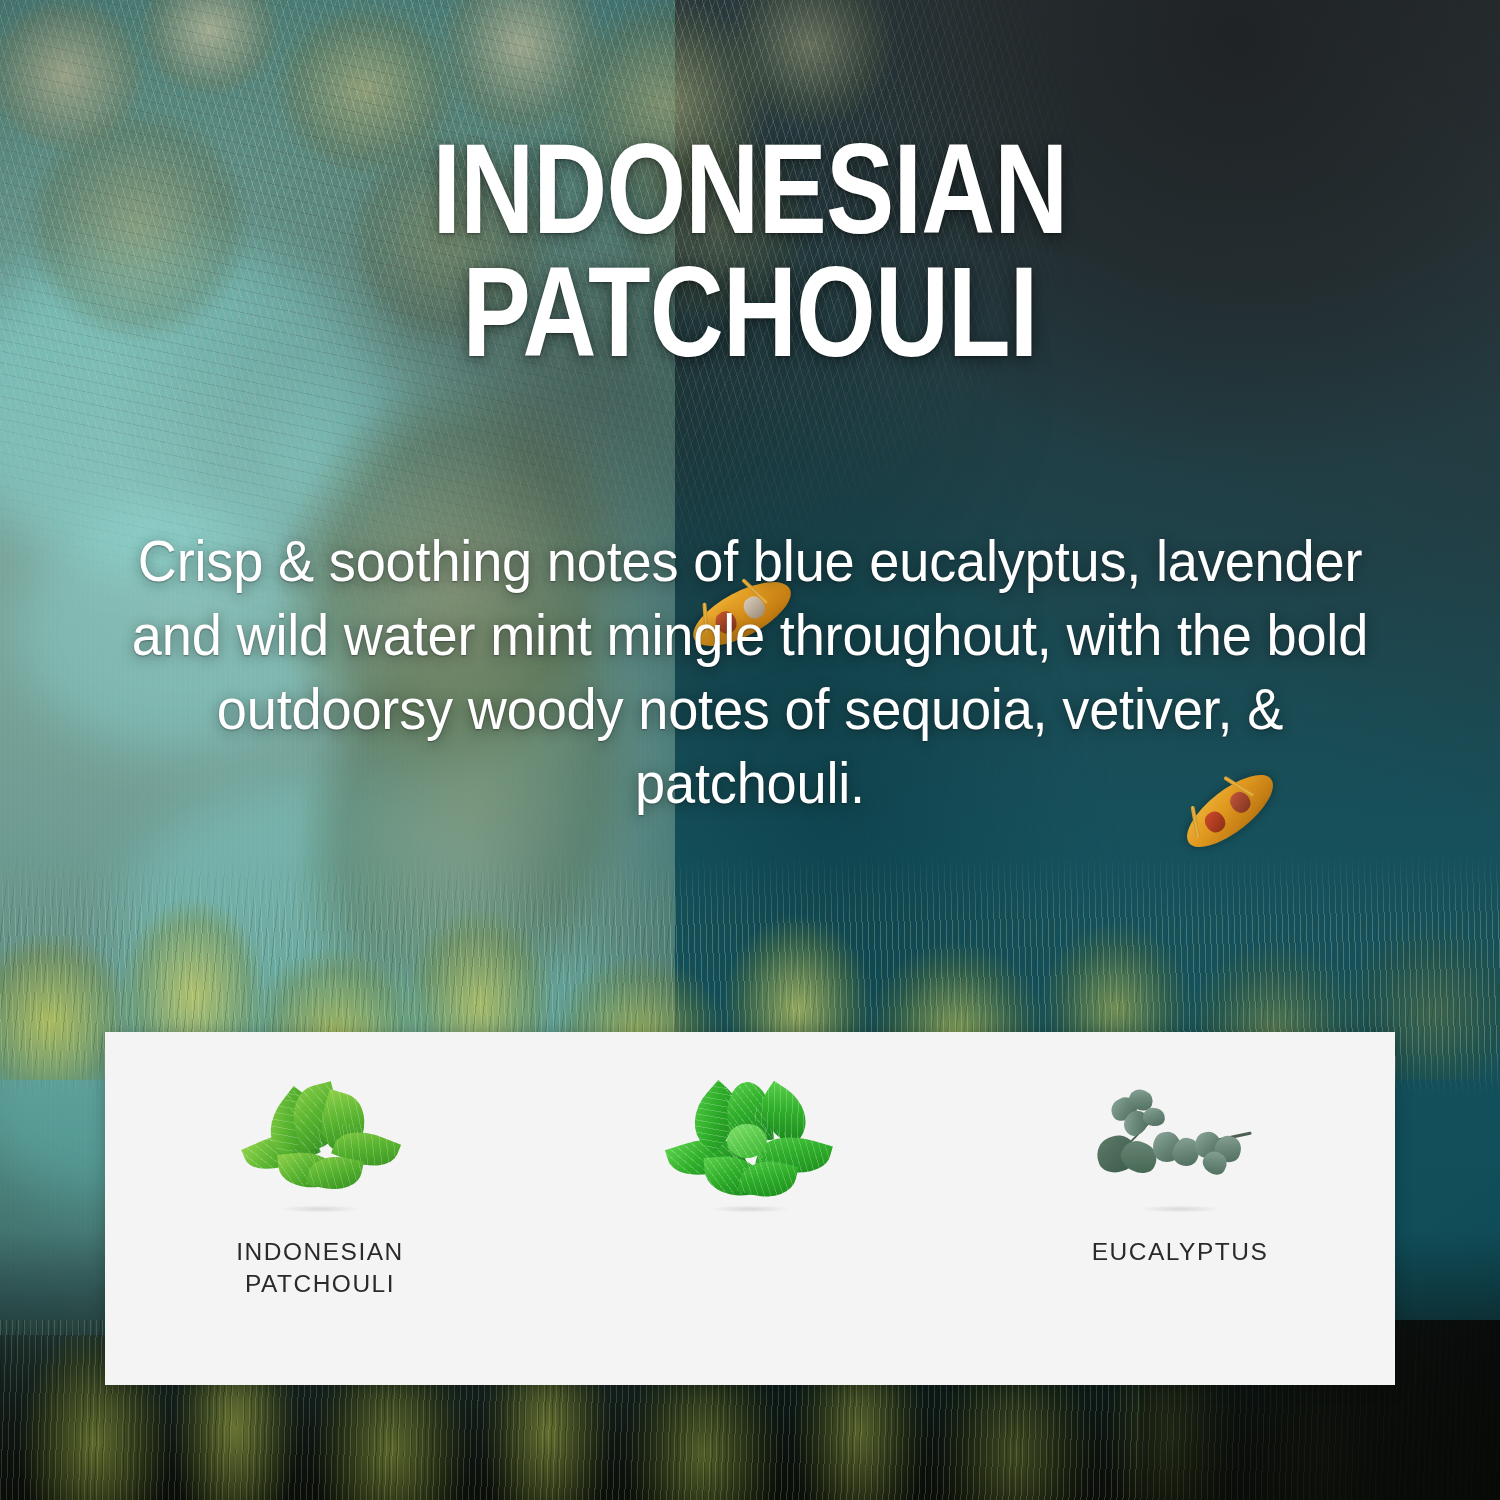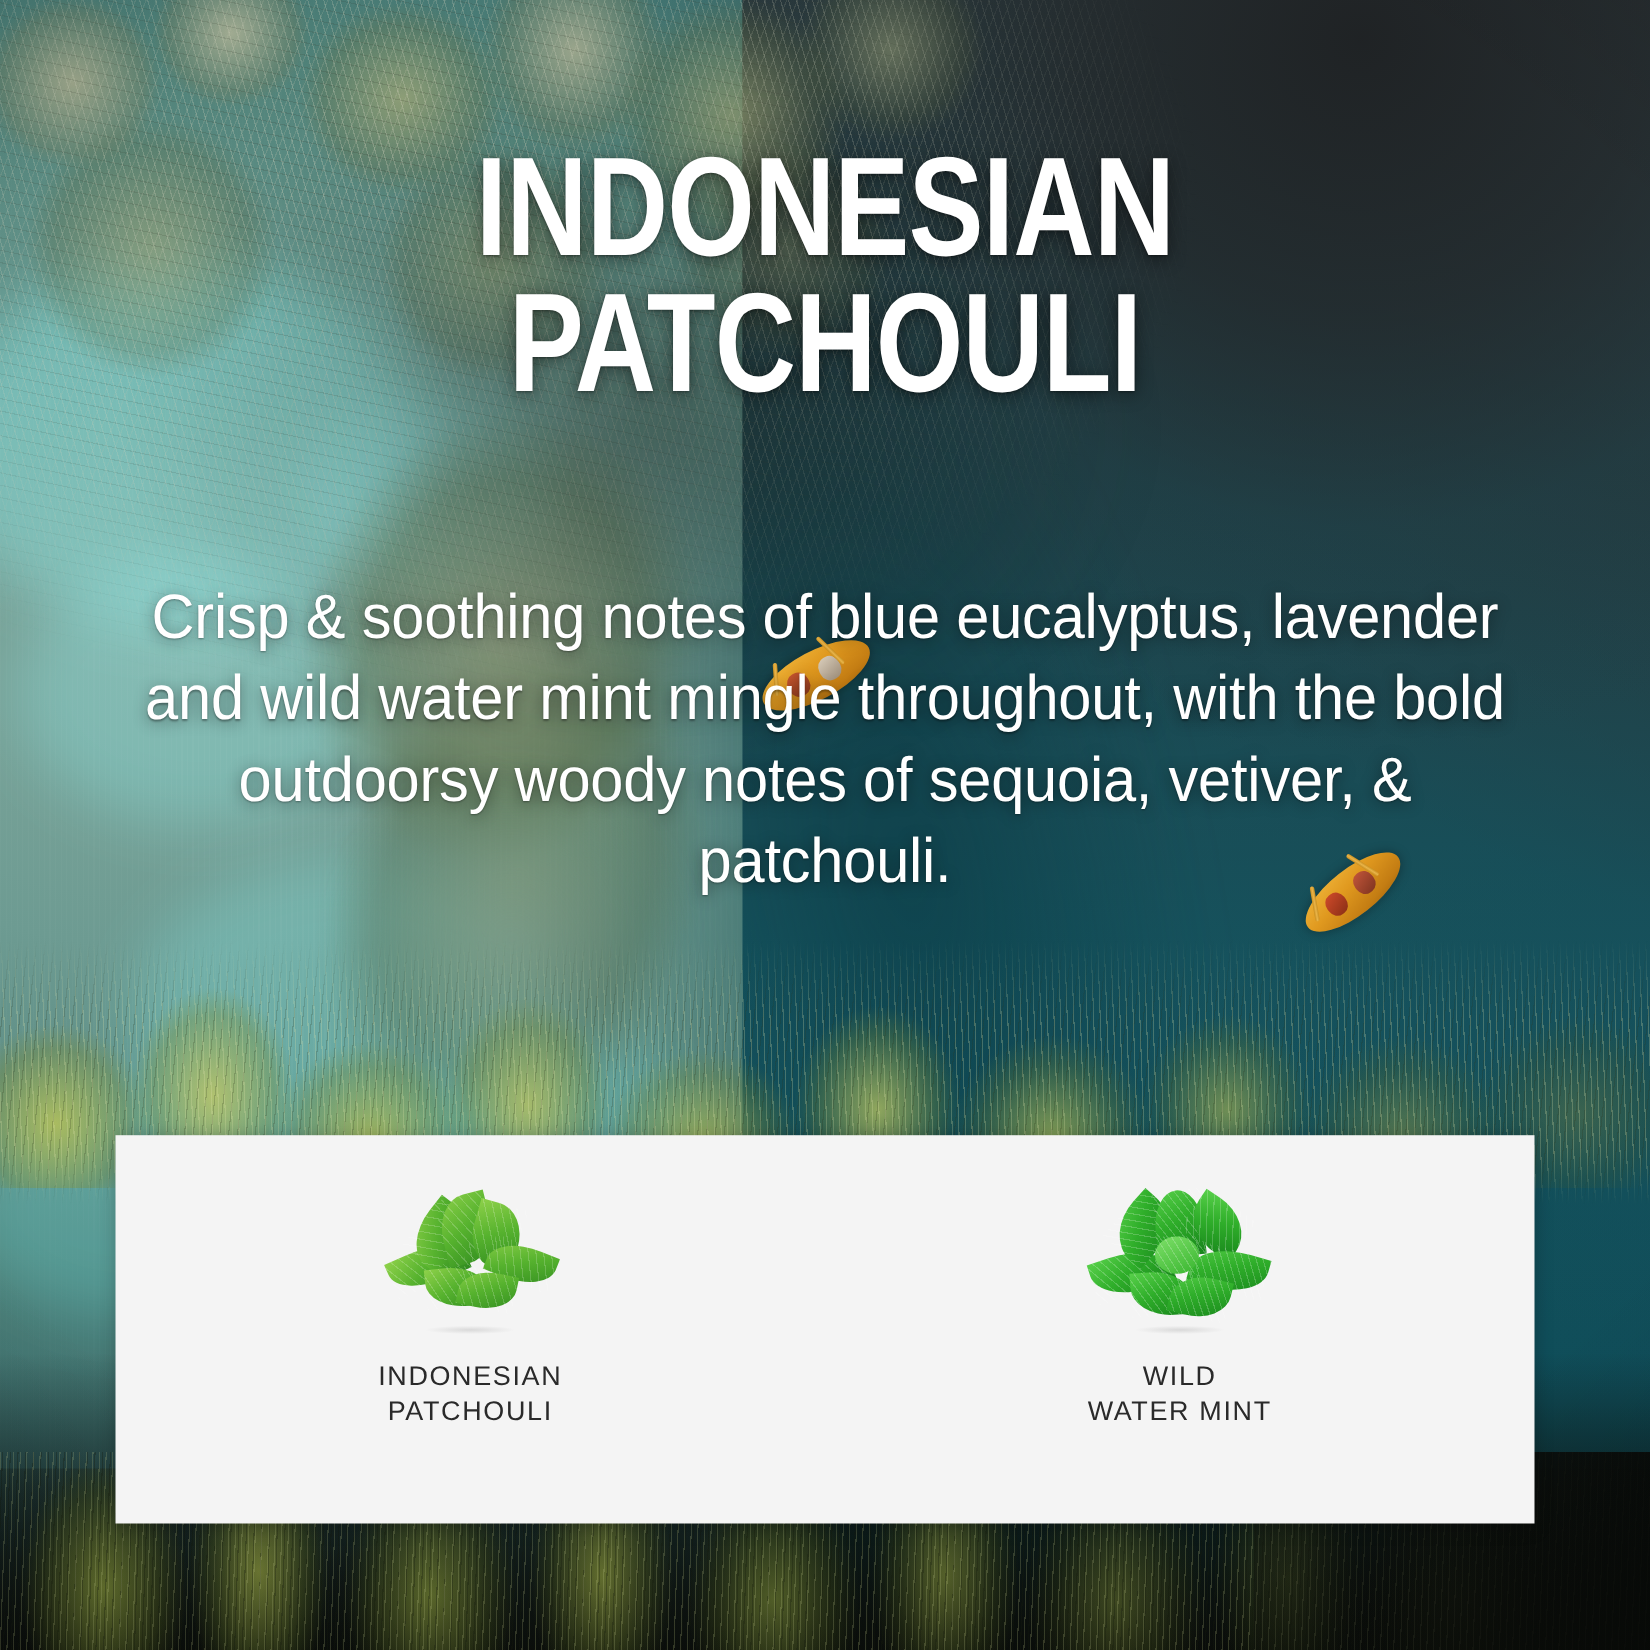--- a/index.html
+++ b/index.html
@@ -421,20 +421,37 @@
         <span class="mintL mi1"></span>
           <span class="mintL mi2"></span>
           <span class="mintL mi3"></span>
         <span class="mintL mi4"></span>
           <span class="mintL mi5"></span>
           <span class="mintL mi6"></span>
         <span class="mintL mi7"></span>
           <span class="mintL mi8"></span>
         <span class="art-shadow"></span>
       </div>
-      <div class="ing-label">WILD
-WATER MINT</div>
     </div>
 
+    <div class="ing">
+      <div class="ing-art">
+        <span class="eu-stem"></span>
+          <span class="eu-stem2"></span>
+        <span class="euL eu1"></span>
+          <span class="euL eu2"></span>
+          <span class="euL eu3"></span>
+        <span class="euL eu4"></span>
+          <span class="euL eu5"></span>
+          <span class="euL eu6"></span>
+        <span class="euL eu7"></span>
+          <span class="euL eu8"></span>
+          <span class="euL eu9"></span>
+        <span class="euL eu10"></span>
+          <span class="euL eu11"></span>
+        <span class="art-shadow"></span>
+      </div>
+      <div class="ing-label">EUCALYPTUS</div>
+    </div>
 
 
   </div>
 </div>
 
 </body></html>

